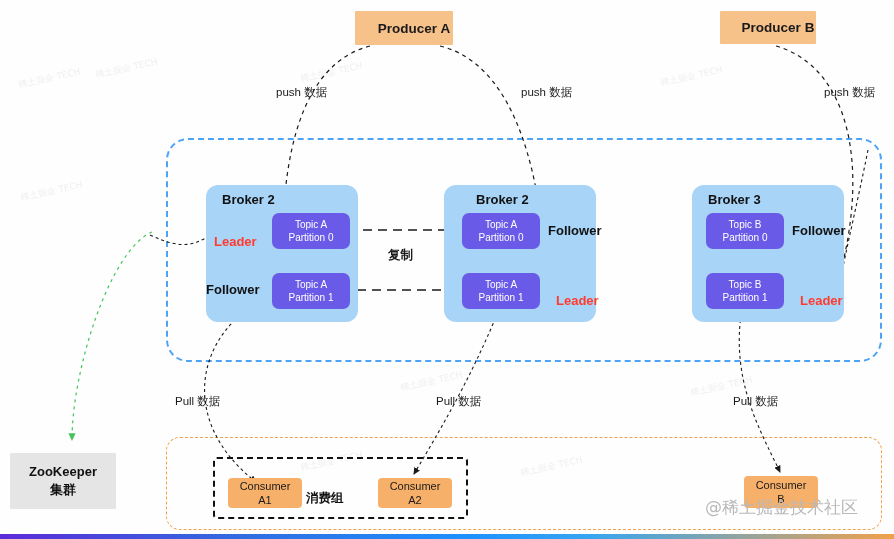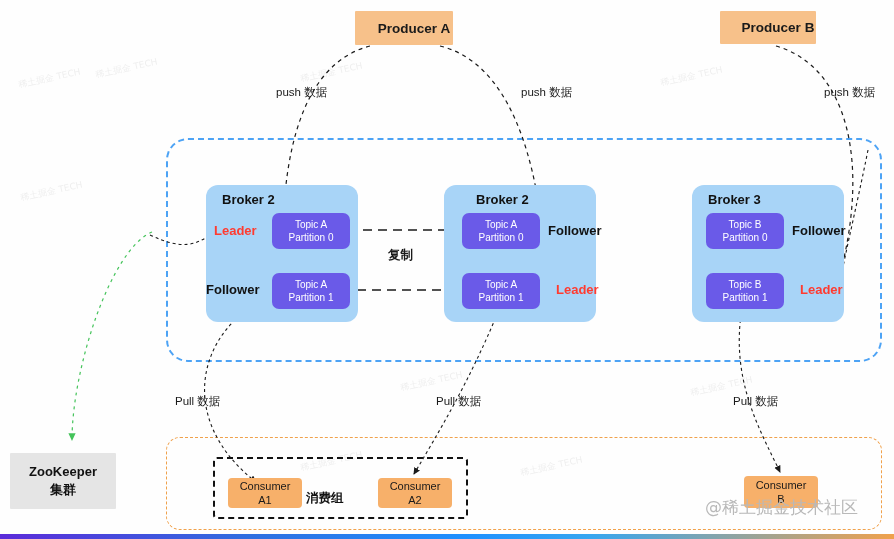--- a/index.html
+++ b/index.html
@@ -62,21 +62,21 @@
     align-items: center;
     justify-content: center;
     box-sizing: border-box;
   }
   .role {
     position: absolute;
     font-weight: bold;
     font-size: 13px;
     white-space: nowrap;
   }
-  .role.leader { color: #ff3b30; }
+  .role.leader { color: #ff3b30; margin-top: 11px; }
   .role.follower { color: #111111; }
   .edge-label {
     position: absolute;
     font-size: 11.5px;
     color: #1a1a1a;
     white-space: nowrap;
   }
   .zk {
     background: #e5e5e5;
     color: #111;

